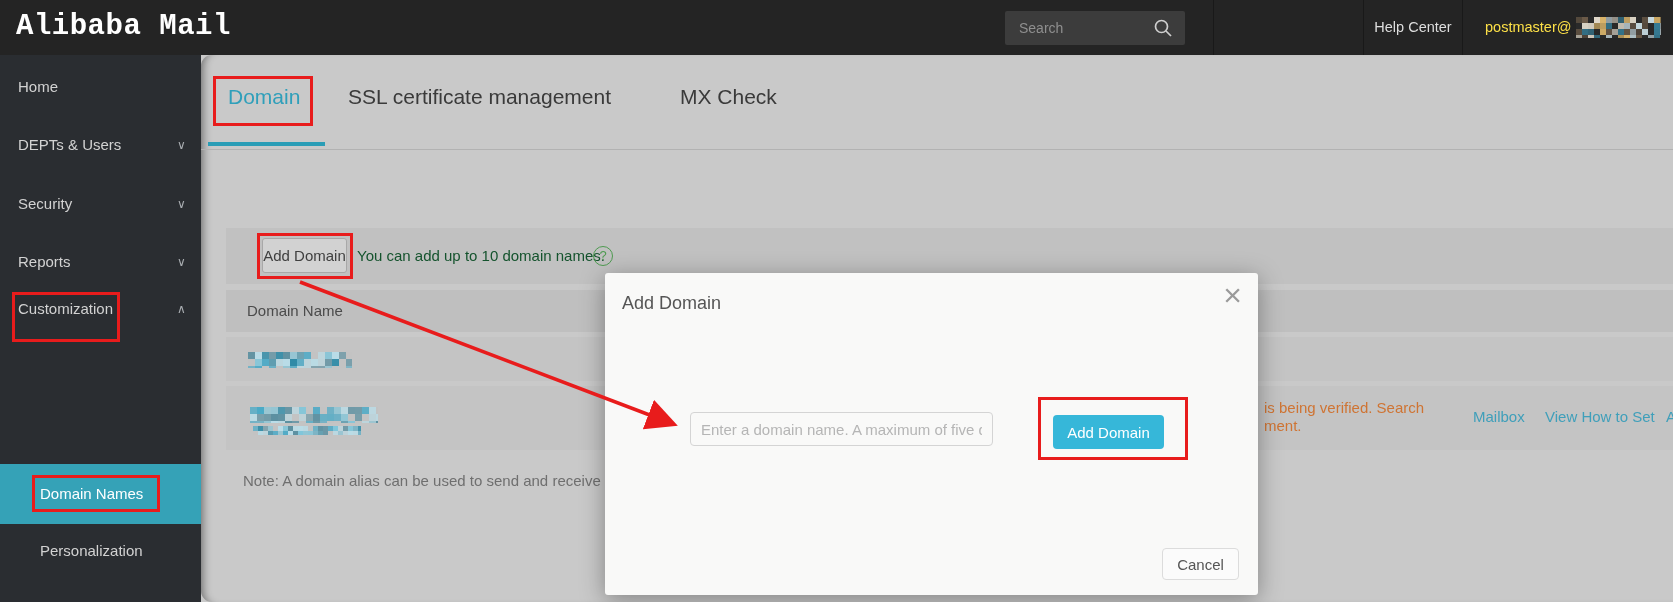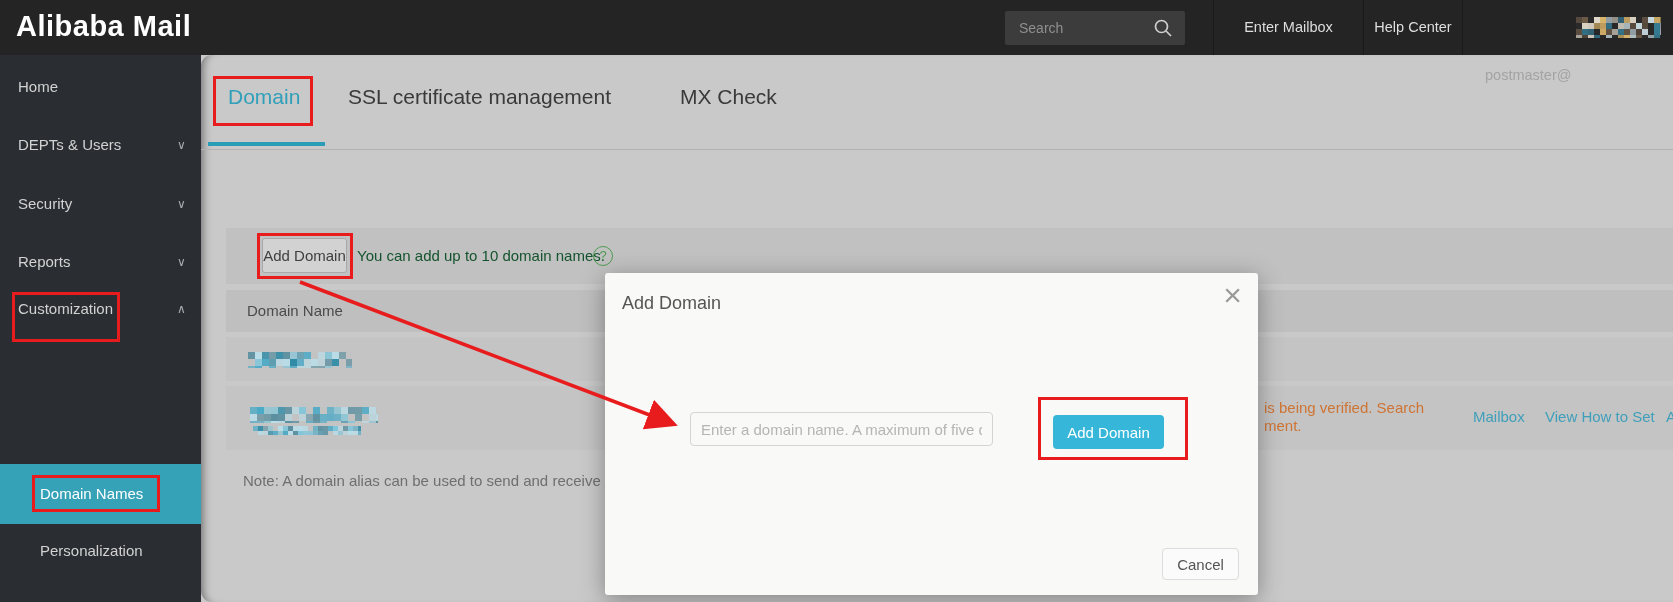--- a/index.html
+++ b/index.html
@@ -2,29 +2,29 @@
 <html><head>
 <meta charset="utf-8">
 <style>
   * { margin:0; padding:0; box-sizing:border-box; }
   html,body { width:1673px; height:602px; overflow:hidden; background:#c9c9c9;
               font-family:"Liberation Sans","DejaVu Sans",sans-serif; }
   #app { position:relative; width:1673px; height:602px; }
 
   
   .topbar { position:absolute; left:0; top:0; width:1673px; height:55px; background:#242424; z-index:5; }
-  .logo { position:absolute; left:16px; top:10px; font-size:29px; font-weight:bold; color:#ffffff; letter-spacing:0.5px; }
+  .logo { position:absolute; left:16px; top:10px; font-size:29px; font-weight:bold; color:#ffffff; letter-spacing:0.5px;font-family:Liberation Mono, monospace; }
   .searchbox { position:absolute; left:1005px; top:11px; width:180px; height:34px; background:#3c3c3c; border-radius:2px; }
   .searchbox input { position:absolute; left:0; top:0; width:140px; height:34px; background:transparent; border:none; outline:none;
                      color:#cfcfcf; font-size:14px; padding-left:14px; font-family:inherit; }
   .searchbox input::placeholder { color:#8f8f8f; }
   .search-ic { position:absolute; right:12px; top:7px; }
   .tb-div { position:absolute; top:0; width:1px; height:55px; background:#191919; }
   .tb-item { position:absolute; top:0; height:55px; line-height:55px; color:#dedede; font-size:14.5px; text-align:center; cursor:pointer; }
-  .account { position:absolute; left:1485px; top:0; height:45px; line-height:55px; color:#a3a3a3; font-size:14.5px;margin-top:48px; }
+  .account { position:absolute; left:1485px; top:0; height:45px; line-height:55px; color:#fde047; font-size:14.5px; }
   .mosaic { position:absolute; overflow:hidden; }
 
   
   .sidebar { position:absolute; left:0; top:55px; width:201px; height:547px; background:#2a2d31; z-index:4; }
   .sb-active-band { position:absolute; left:0; top:409px; width:201px; height:60px; background:#35a2b7; }
   .sb-item { position:absolute; left:0; width:201px; height:30px; line-height:30px; color:#d2d2d2; font-size:15px; cursor:pointer; }
   .sb-item .lbl { position:absolute; left:18px; }
   .sb-item.sub .lbl { left:40px; }
   .sb-item .chev { position:absolute; left:177px; font-size:12px; color:#a9adb1; }
   .sb-item.active { color:#ffffff; }
@@ -86,21 +86,20 @@
       <input readonly="" placeholder="Search" style="">
       <span class="search-ic">
         <svg width="20" height="20" viewBox="0 0 20 20">
             <circle cx="8.5" cy="8.5" r="6" fill="none" stroke="#cfcfcf" stroke-width="1.7"></circle>
             <line x1="13" y1="13" x2="18" y2="18" stroke="#cfcfcf" stroke-width="1.7"></line>
           </svg>
       </span>
     </div>
 
     <div class="tb-div" style="left:1213px"></div>
-    <div class="tb-item" style="left:1214px;width:149px">Enter Mailbox</div>
     <div class="tb-div" style="left:1363px"></div>
     <div class="tb-item" style="left:1364px;width:98px">Help Center</div>
     <div class="tb-div" style="left:1462px"></div>
     <div class="account">
       <span>postmaster@</span>
     </div>
     <div class="mosaic" style="left:1576px;top:17px;width:85px;height:21px">
         <i style="position: absolute; left: 0px; top: 0px; width: 6px; height: 6px; background: rgb(107, 90, 72); opacity: 0.684669;"></i>
         <i style="position: absolute; left: 6px; top: 0px; width: 6px; height: 6px; background: rgb(107, 90, 72); opacity: 0.994191;"></i>
         <i style="position: absolute; left: 12px; top: 0px; width: 6px; height: 6px; background: rgb(43, 43, 43); opacity: 0.788141;"></i>

